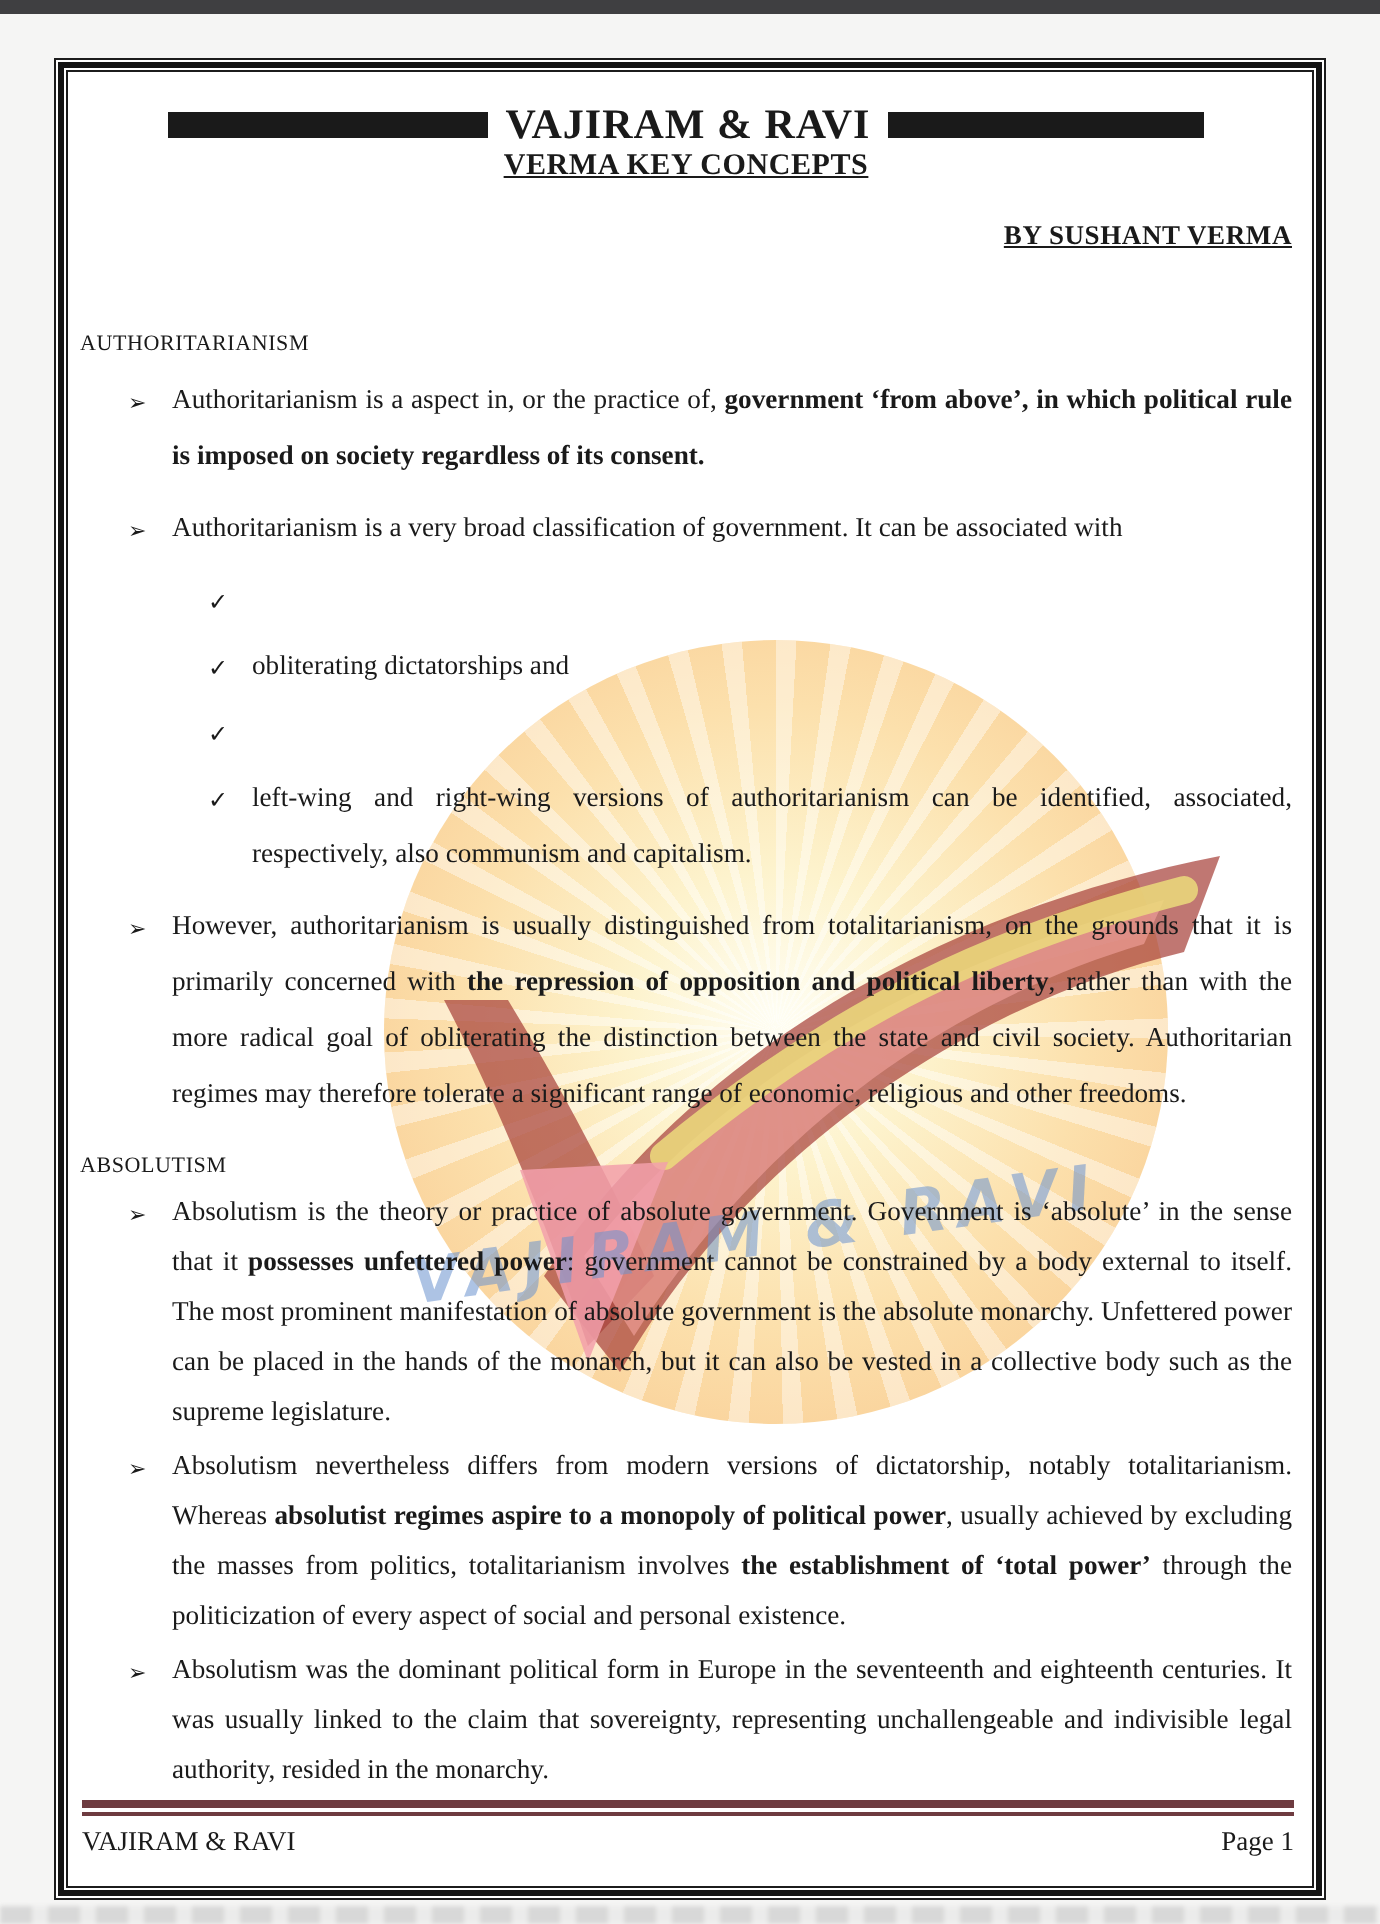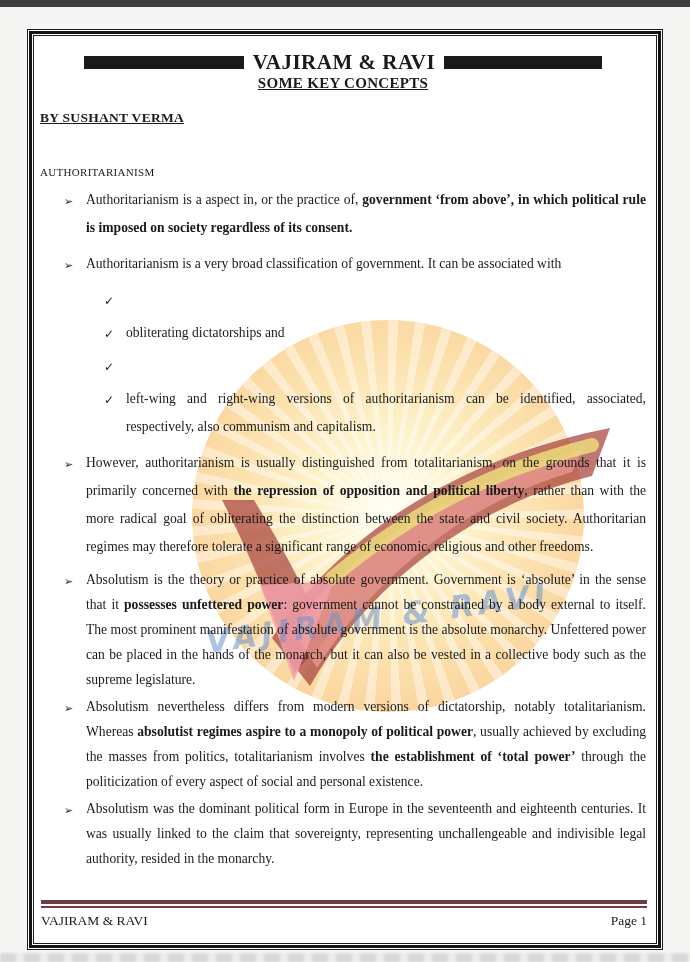--- a/index.html
+++ b/index.html
@@ -46,21 +46,21 @@
     transform:rotate(-8deg);transform-origin:left center;
   }
   
   .content{position:relative;z-index:1;padding:10px 10px 0 6px;color:#1a1a1a;}
   .brand-row{display:flex;align-items:center;justify-content:center;gap:9px;margin-top:6px;}
   .brand-bar{height:13px;background:#1a1a1a;}
   .brand-bar.left{width:160px;}
   .brand-bar.right{width:158px;}
   .brand-title{font-size:21px;font-weight:bold;letter-spacing:.5px;line-height:1;}
   .doc-title{text-align:center;font-size:15px;font-weight:bold;text-decoration:underline;margin-top:2px;letter-spacing:.3px;}
-  .byline{text-align:left;font-size:13.5px;font-weight:bold;text-decoration:underline;margin-top:18px;letter-spacing:.3px;}
+  .byline{text-align:right;font-size:13.5px;font-weight:bold;text-decoration:underline;margin-top:18px;letter-spacing:.3px;}
   .doc-body{margin-top:40px;}
   .section-heading{font-size:11px;letter-spacing:.3px;margin:16px 0 4px 0;}
   .item{display:flex;margin:0;}
   .item .marker{flex:0 0 22px;text-align:left;}
   .item .item-text{flex:1;text-align:justify;}
   .item.arrow{padding-left:24px;}
   .item.arrow .marker{font-family:"DejaVu Sans",sans-serif;font-size:11px;padding-top:2px;}
   .item.check{padding-left:64px;}
   .item.check .marker{font-family:"DejaVu Sans",sans-serif;font-size:12px;padding-top:1px;}
   .sec-0 .item{line-height:28px;font-size:13.6px;}
@@ -94,21 +94,21 @@
         </svg>
         <div class="wm-text">VAJIRAM &amp; RAVI</div>
       </div>
 
       <div class="content">
         <div class="brand-row">
           <div class="brand-bar left"></div>
           <div class="brand-title">VAJIRAM &amp; RAVI</div>
           <div class="brand-bar right"></div>
         </div>
-        <div class="doc-title">SOME KEY CONCEPTS</div>
+        <div class="doc-title">VERMA KEY CONCEPTS</div>
         <div class="byline">BY SUSHANT VERMA</div>
 
         <div class="doc-body" id="doc-body">
             <div class="section sec-0">
               <div class="section-heading">AUTHORITARIANISM</div>
               <div class="item arrow">
                 <span class="marker">➢</span>
                 <div class="item-text"><span>Authoritarianism is a aspect in, or the practice of, </span><b>government ‘from above’, in which political rule is imposed on society regardless of its consent.</b></div>
               </div>
               <div class="item arrow">
@@ -128,20 +128,21 @@
               <div class="item check">
                 <span class="marker">✓</span>
                 <div class="item-text"><span>left-wing and right-wing versions of authoritarianism can be identified, associated, respectively, also communism and capitalism.</span></div>
               </div>
               <div class="item arrow">
                 <span class="marker">➢</span>
                 <div class="item-text"><span>However, authoritarianism is usually distinguished from totalitarianism, on the grounds that it is primarily concerned with </span><b>the repression of opposition and political liberty</b><span>, rather than with the more radical goal of obliterating the distinction between the state and civil society. Authoritarian regimes may therefore tolerate a significant range of economic, religious and other freedoms.</span></div>
               </div>
             </div>
             <div class="section sec-1">
+              <div class="section-heading">ABSOLUTISM</div>
               <div class="item arrow">
                 <span class="marker">➢</span>
                 <div class="item-text"><span>Absolutism is the theory or practice of absolute government. Government is ‘absolute’ in the sense that it </span><b>possesses unfettered power</b><span>: government cannot be constrained by a body external to itself. The most prominent manifestation of absolute government is the absolute monarchy. Unfettered power can be placed in the hands of the monarch, but it can also be vested in a collective body such as the supreme legislature.</span></div>
               </div>
               <div class="item arrow">
                 <span class="marker">➢</span>
                 <div class="item-text"><span>Absolutism nevertheless differs from modern versions of dictatorship, notably totalitarianism. Whereas </span><b>absolutist regimes aspire to a monopoly of political power</b><span>, usually achieved by excluding the masses from politics, totalitarianism involves </span><b>the establishment of ‘total power’</b><span> through the politicization of every aspect of social and personal existence.</span></div>
               </div>
               <div class="item arrow">
                 <span class="marker">➢</span>

